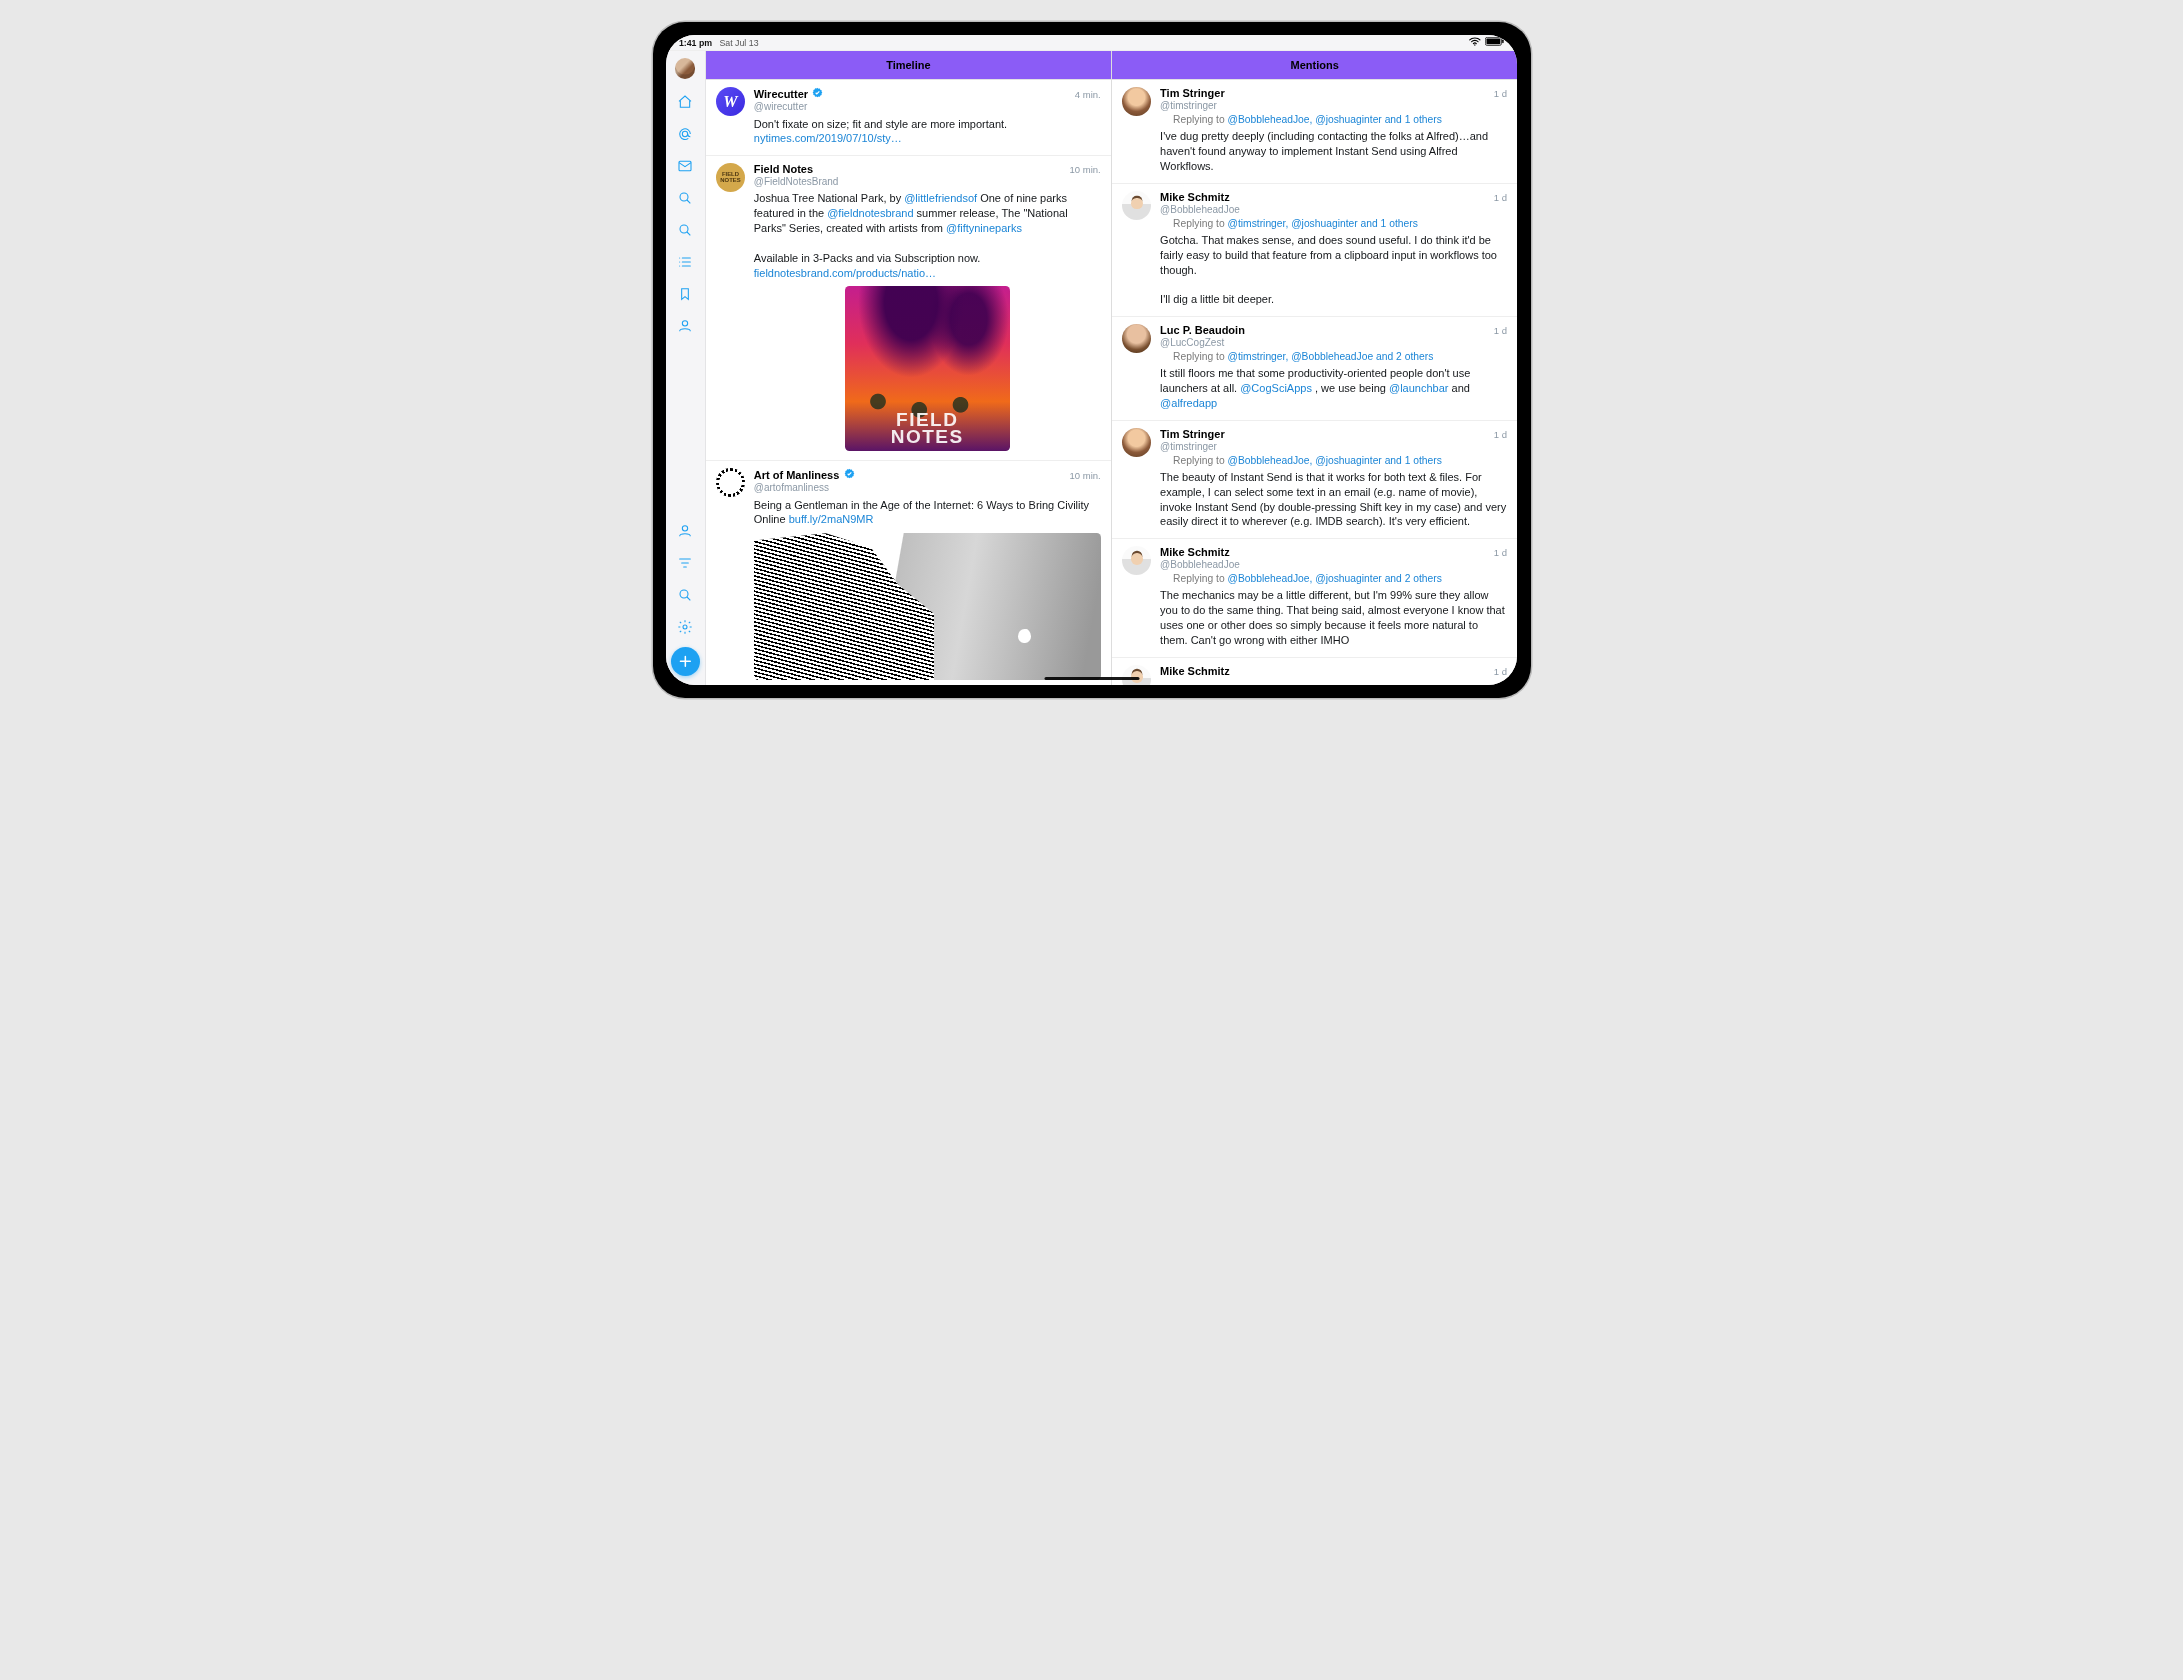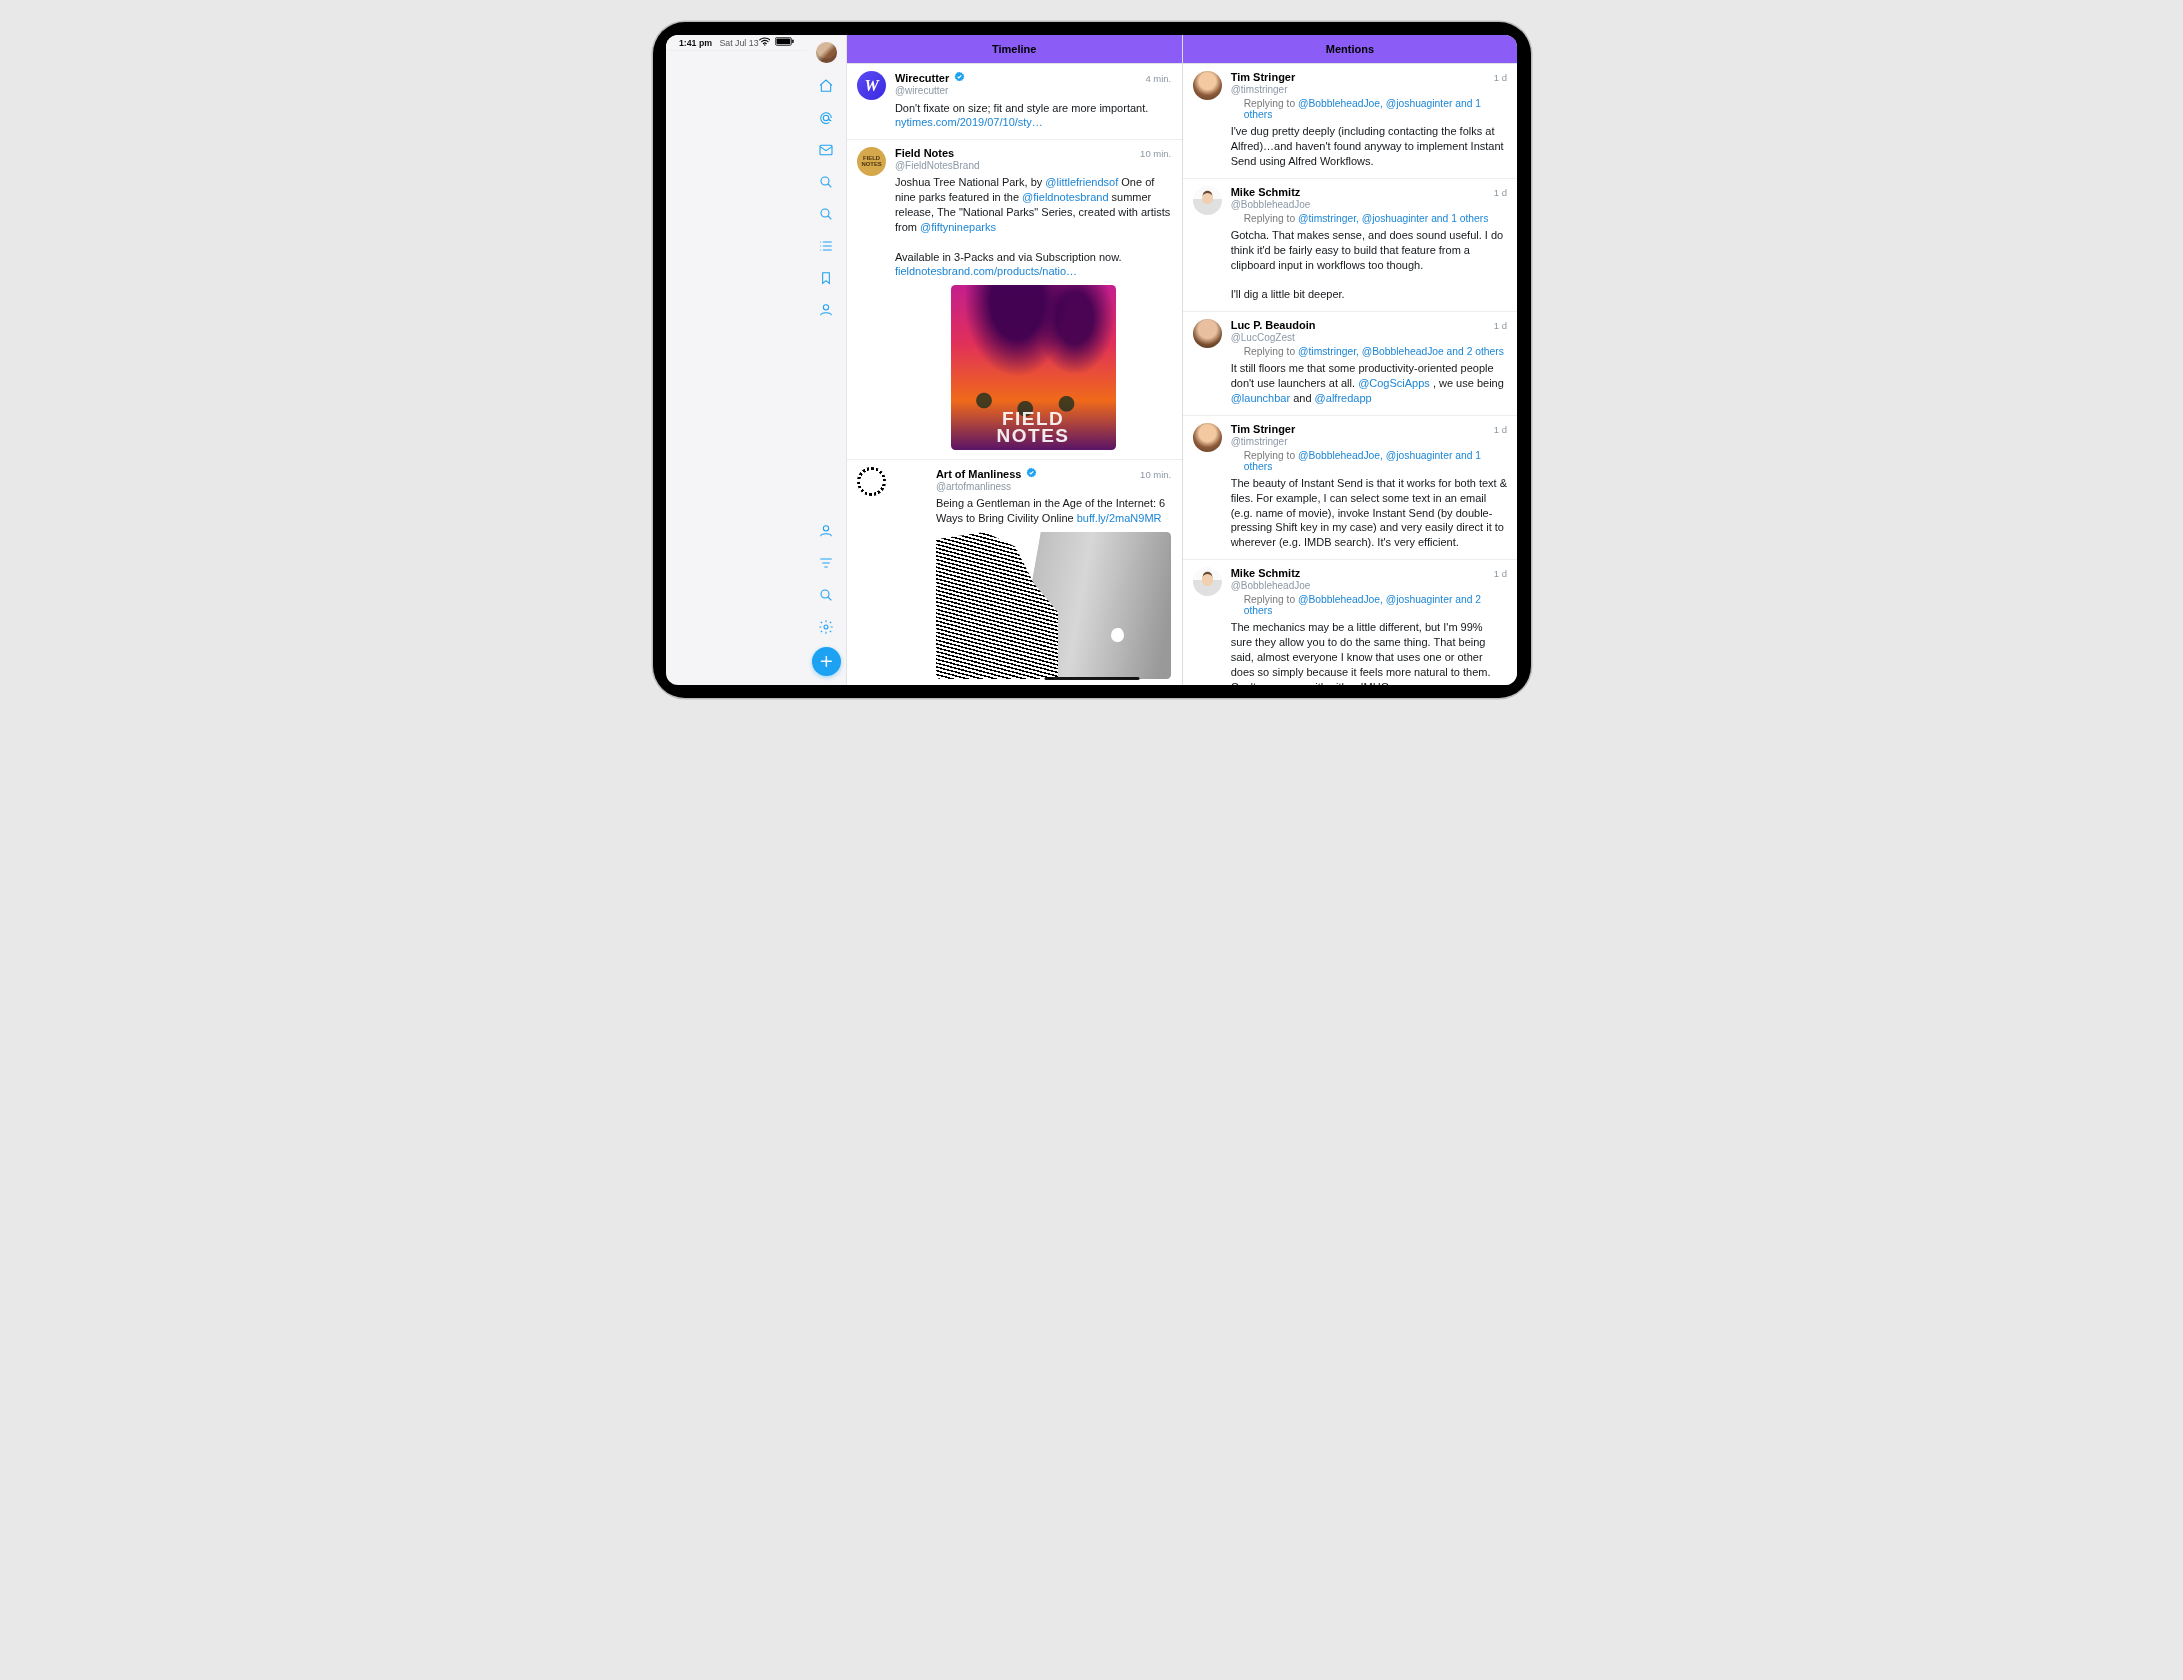--- a/index.html
+++ b/index.html
@@ -17,24 +17,24 @@
     background: #000;
     border-radius: 32px;
     padding: 13.2px;
     position: relative;
     box-shadow: 0 0 0 1.5px #bbb;
   }
   .ipad-screen {
     width: 100%;
     height: 100%;
     background: #f5f5f7;
-    border-radius: 12px;
-    overflow: hidden;
-    display: flex;
-    flex-direction: row;
+    border-radius: 29px;
+    overflow: hidden;
+    display: flex;
+    flex-direction: column;
     position: relative;
   }
   .status-bar {
     height: 16px;
     display: flex;
     align-items: center;
     padding: 0 13.2px;
     font-size: 8.8px;
     color: #111;
     background: #f5f5f7;
@@ -350,21 +350,21 @@
                   <span>Available in 3-Packs and via Subscription now.</span><br>
                   <span class="link">fieldnotesbrand.com/products/natio…</span>
                 </div>
                 <div class="tw-media media-fieldnotes">
                   <span style="white-space:pre-line;line-height:0.9;">FIELD
 NOTES</span>
                 </div>
               </div>
             </div>
 
-            <div class="tweet" style="border-bottom:none;gap:41px;">
+            <div class="tweet" style="border-bottom:none;">
               <div class="tw-avatar av-artman"></div>
               <div class="tw-body">
                 <div class="tw-head">
                   <span class="tw-name">Art of Manliness</span>
                   <span class="verified">
                     <svg viewBox="0 0 24 24">
                         <path fill="#1da1f2" d="M12 2l2.4 1.8 3-.3.9 2.9 2.9.9-.3 3L22.6 12l-1.8 2.4.3 3-2.9.9-.9 2.9-3-.3L12 22.6l-2.4-1.8-3 .3-.9-2.9-2.9-.9.3-3L1.4 12l1.8-2.4-.3-3 2.9-.9.9-2.9 3 .3L12 1.4z"></path>
                         <path stroke="#fff" stroke-width="2.5" fill="none" d="M8 12.5l2.5 2.5L16 9.5"></path>
                       </svg>
                   </span>

